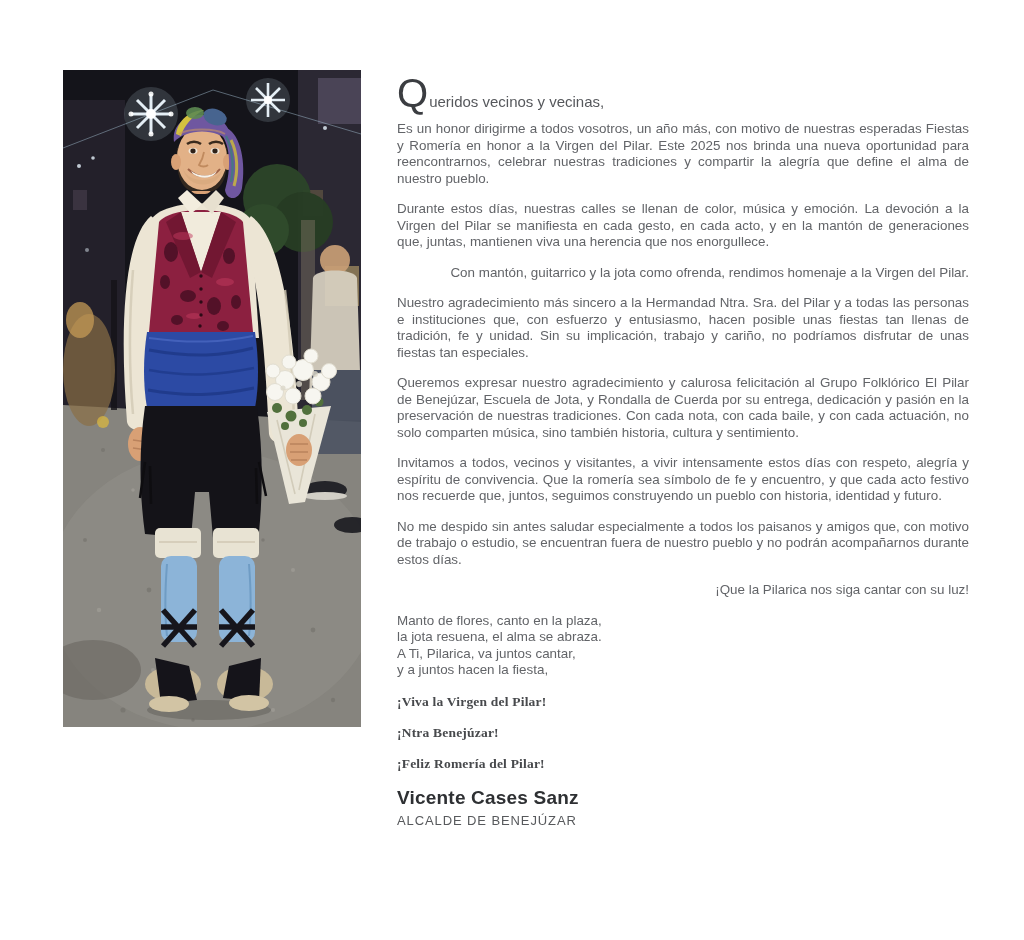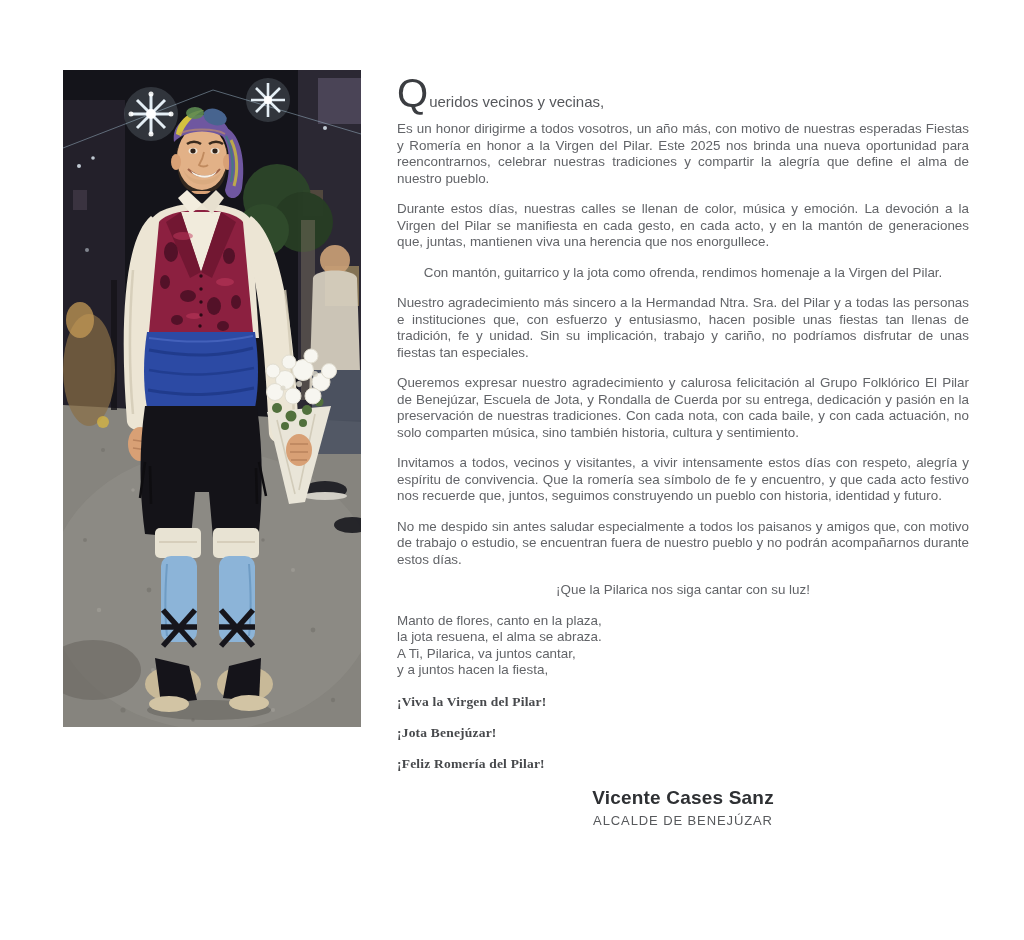--- a/index.html
+++ b/index.html
@@ -18,28 +18,28 @@
   }
   .salutation{
     font-size:15px;color:#56585c;line-height:19px;
     padding-top:14px;margin:0 0 10px 0;white-space:nowrap;
   }
   .dropcap{
     font-size:40px;line-height:0;color:#3b3d41;font-weight:400;
     letter-spacing:0;margin-right:1px;
   }
   .letter p{margin:0 0 14px 0;text-align:justify;}
-  .letter p.single{text-align:center;}
+  .letter p.single{text-align:right;}
   .poem{margin:0 0 14px 0;}
   .poem div{line-height:16.5px;}
   .viva{
     font-weight:bold;color:#47494c;font-size:13.5px;letter-spacing:.2px;
     margin:0 0 14px 0 !important;text-align:left !important;line-height:17px;font-family:Liberation Serif, serif;
   }
-  .signature{margin-top:0;text-align:center;}
+  .signature{margin-top:0;text-align:left;}
   .signature .name{
     font-size:19px;font-weight:bold;color:#2e3033;line-height:24px;letter-spacing:.2px;
   }
   .signature .role{
     font-size:13px;color:#57595c;letter-spacing:.9px;margin-top:4px;line-height:14px;
   }
 </style>
 </head>
 <body>
 
@@ -289,21 +289,21 @@
     <p class="single">¡Que la Pilarica nos siga cantar con su luz!</p>
 
     <div class="poem">
       <div>Manto de flores, canto en la plaza,</div>
       <div>la jota resuena, el alma se abraza.</div>
       <div>A Ti, Pilarica, va juntos cantar,</div>
       <div>y a juntos hacen la fiesta,</div>
     </div>
 
     <p class="viva">¡Viva la Virgen del Pilar!</p>
-    <p class="viva">¡Jota Benejúzar!</p>
+    <p class="viva">¡Ntra Benejúzar!</p>
     <p class="viva">¡Feliz Romería del Pilar!</p>
 
     <div class="signature">
       <div class="name">Vicente Cases Sanz</div>
       <div class="role">ALCALDE DE BENEJÚZAR</div>
     </div>
   </main>
 
 </div>
 

